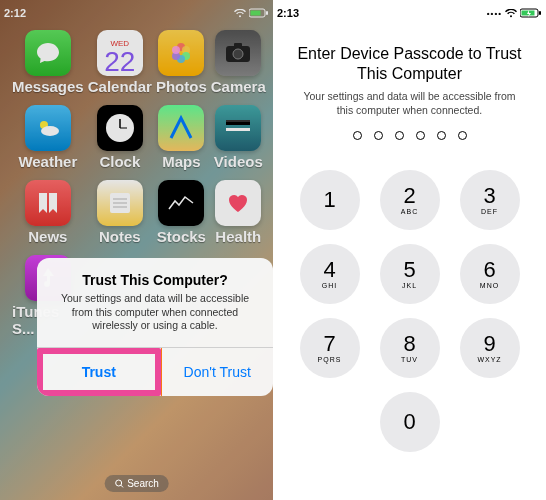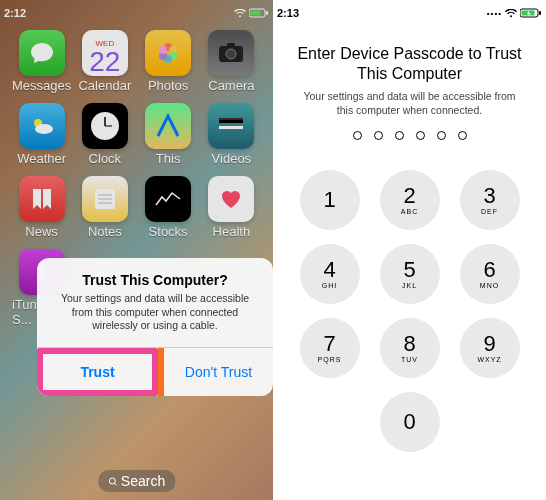--- a/index.html
+++ b/index.html
@@ -11,43 +11,43 @@
 
 .status { display:flex; justify-content:space-between; align-items:center; padding:4px 4px 0; height:22px; font-size:11px; font-weight:600; }
 .status-right { display:flex; gap:3px; align-items:center; }
 .phone-left .status { color:#fff; }
 .phone-right .status { color:#000; }
 
 
 .grid { display:grid; grid-template-columns:repeat(4,1fr); gap:10px 4px; padding:8px 12px; }
 .app { display:flex; flex-direction:column; align-items:center; gap:2px; }
 .app-icon { width:46px; height:46px; border-radius:10px; display:flex; align-items:center; justify-content:center; font-size:22px; color:#fff; box-shadow:0 2px 4px rgba(0,0,0,.2); position:relative; }
-.app-label { font-size:13px; color:#fff; text-shadow:0 1px 1px rgba(0,0,0,.4); }
+.app-label { font-size:15px; color:#fff; text-shadow:0 1px 1px rgba(0,0,0,.4);font-weight:bold; }
 .msg{background:linear-gradient(#5fe05f,#2bb82b);} .cal{background:#fff;color:#000;display:flex;flex-direction:column;justify-content:flex-end;}
 .cal .dow{font-size:8px;color:#e3342f;margin-top:4px;} .cal .dn{font-size:28px;color:#8b5cf6;line-height:1;}
 .pho{background:linear-gradient(#ffd54f,#ffb300);} .cam{background:linear-gradient(#555,#888);}
 .wea{background:linear-gradient(#4fc3f7,#0288d1);} .clk{background:#000;} .map{background:linear-gradient(#66ff99,#ffcc66);}
 .vid{background:linear-gradient(#4aa,#267);} .new{background:linear-gradient(#ff6b6b,#e3342f);} .not{background:linear-gradient(#fff,#ffd54f);}
 .sto{background:#000;} .hea{background:#fff;}
 .itu{background:linear-gradient(#d946ef,#a21caf);}
 
 
 .dialog-backdrop { position:absolute; left:0; right:0; top:258px; bottom:0; display:flex; align-items:flex-start; justify-content:flex-end; }
 .dialog-backdrop::before { content:""; position:absolute; inset:-258px 0 0 0; background:rgba(0,0,0,.1); }
 .dialog { position:relative; width:236px; background:rgba(247,247,247,.97); border-radius:12px; text-align:center; overflow:hidden; }
 .dialog-title { font-size:14px; font-weight:600; padding:14px 14px 4px; color:#000; }
 .dialog-body { font-size:10.5px; color:#333; padding:0 14px 14px; line-height:1.3; }
 .dialog-row { display:flex; border-top:1px solid #cfcfcf; }
 .dialog-btn { flex:1; padding:10px 4px; font-size:14px; color:#007aff; background:none; border:none; cursor:pointer; }
-.dialog-btn + .dialog-btn { border-left:6px solid #f97316; }
+.dialog-btn + .dialog-btn { border-left:1px solid #f97316; }
 .dialog-btn.bold { font-weight:600; }
 .highlight { border:6px solid #ec4899; border-radius:2px; }
 
 
-.search-pill { position:absolute; bottom:8px; left:50%; transform:translateX(-50%); background:rgba(80,80,80,.5); color:#fff; font-size:14px; padding:3px 10px; border-radius:10px; display:flex; gap:4px; align-items:center; }
+.search-pill { position:absolute; bottom:8px; left:50%; transform:translateX(-50%); background:rgba(80,80,80,.5); color:#fff; font-size:10px; padding:3px 10px; border-radius:10px; display:flex; gap:4px; align-items:center; }
 
 
 .pass-head { text-align:center; padding:22px 22px 8px; }
 .pass-title { font-size:16px; font-weight:500; color:#000; line-height:1.25; }
 .pass-sub { font-size:10.5px; color:#444; margin-top:6px; line-height:1.3; }
 .dots { display:flex; justify-content:center; gap:12px; margin-top:14px; }
 .dot { width:9px; height:9px; border:1px solid #000; border-radius:50%; }
 .keypad { display:grid; grid-template-columns:repeat(3,60px); grid-auto-rows:60px; gap:14px 20px; justify-content:center; margin-top:22px; }
 .key { width:60px; height:60px; border-radius:50%; background:#e9e9eb; border:none; display:flex; flex-direction:column; align-items:center; justify-content:center; cursor:pointer; }
 .key .num { font-size:22px; color:#000; line-height:1; }
@@ -136,21 +136,21 @@
           </svg>
         </div>
         <span class="app-label">Clock</span>
       </div>
     <div class="app">
         <div class="app-icon map">
           <svg width="28" height="28" viewBox="0 0 28 28">
             <path d="M4 24 L14 4 L24 24" fill="none" stroke="#007aff" stroke-width="3"></path>
           </svg>
         </div>
-        <span class="app-label">This</span>
+        <span class="app-label">Maps</span>
       </div>
     <div class="app">
         <div class="app-icon vid">
           <svg width="28" height="20" viewBox="0 0 28 20">
             <rect x="2" y="10" width="24" height="3" fill="#fff"></rect>
             <rect x="2" y="4" width="24" height="3" fill="#000"></rect>
             <rect x="2" y="2" width="24" height="2" fill="#333"></rect>
           </svg>
         </div>
         <span class="app-label">Videos</span>

